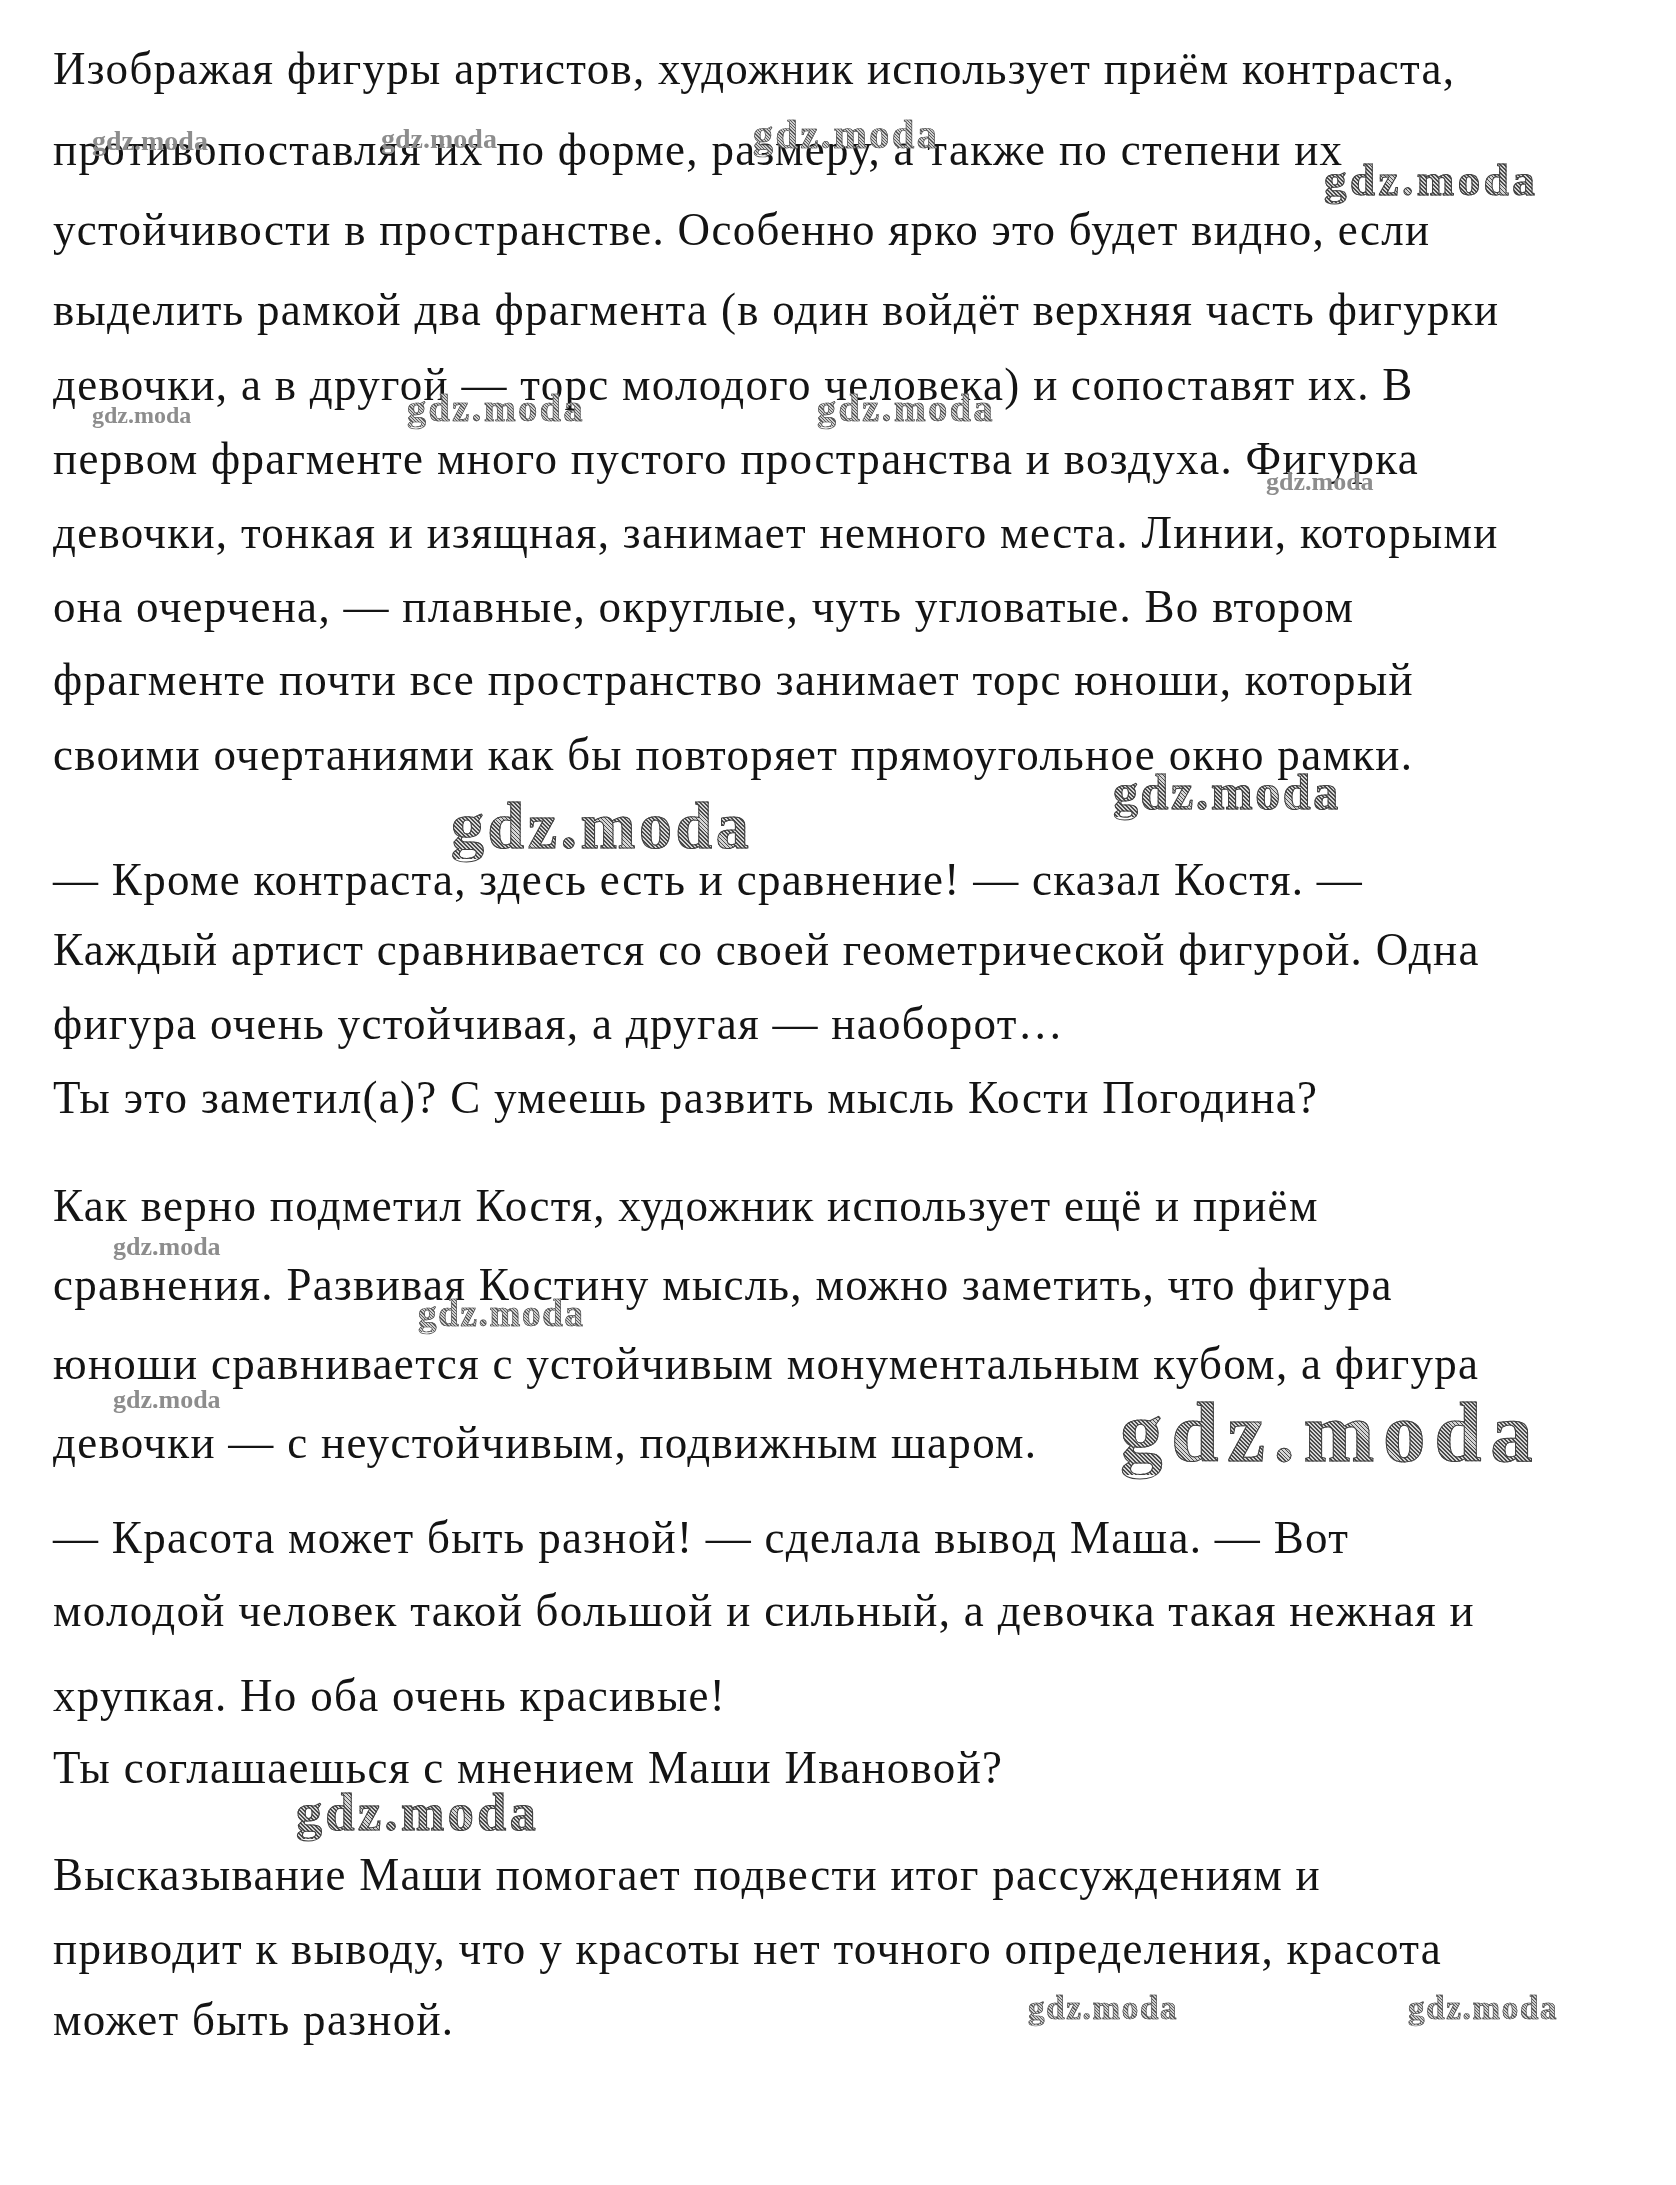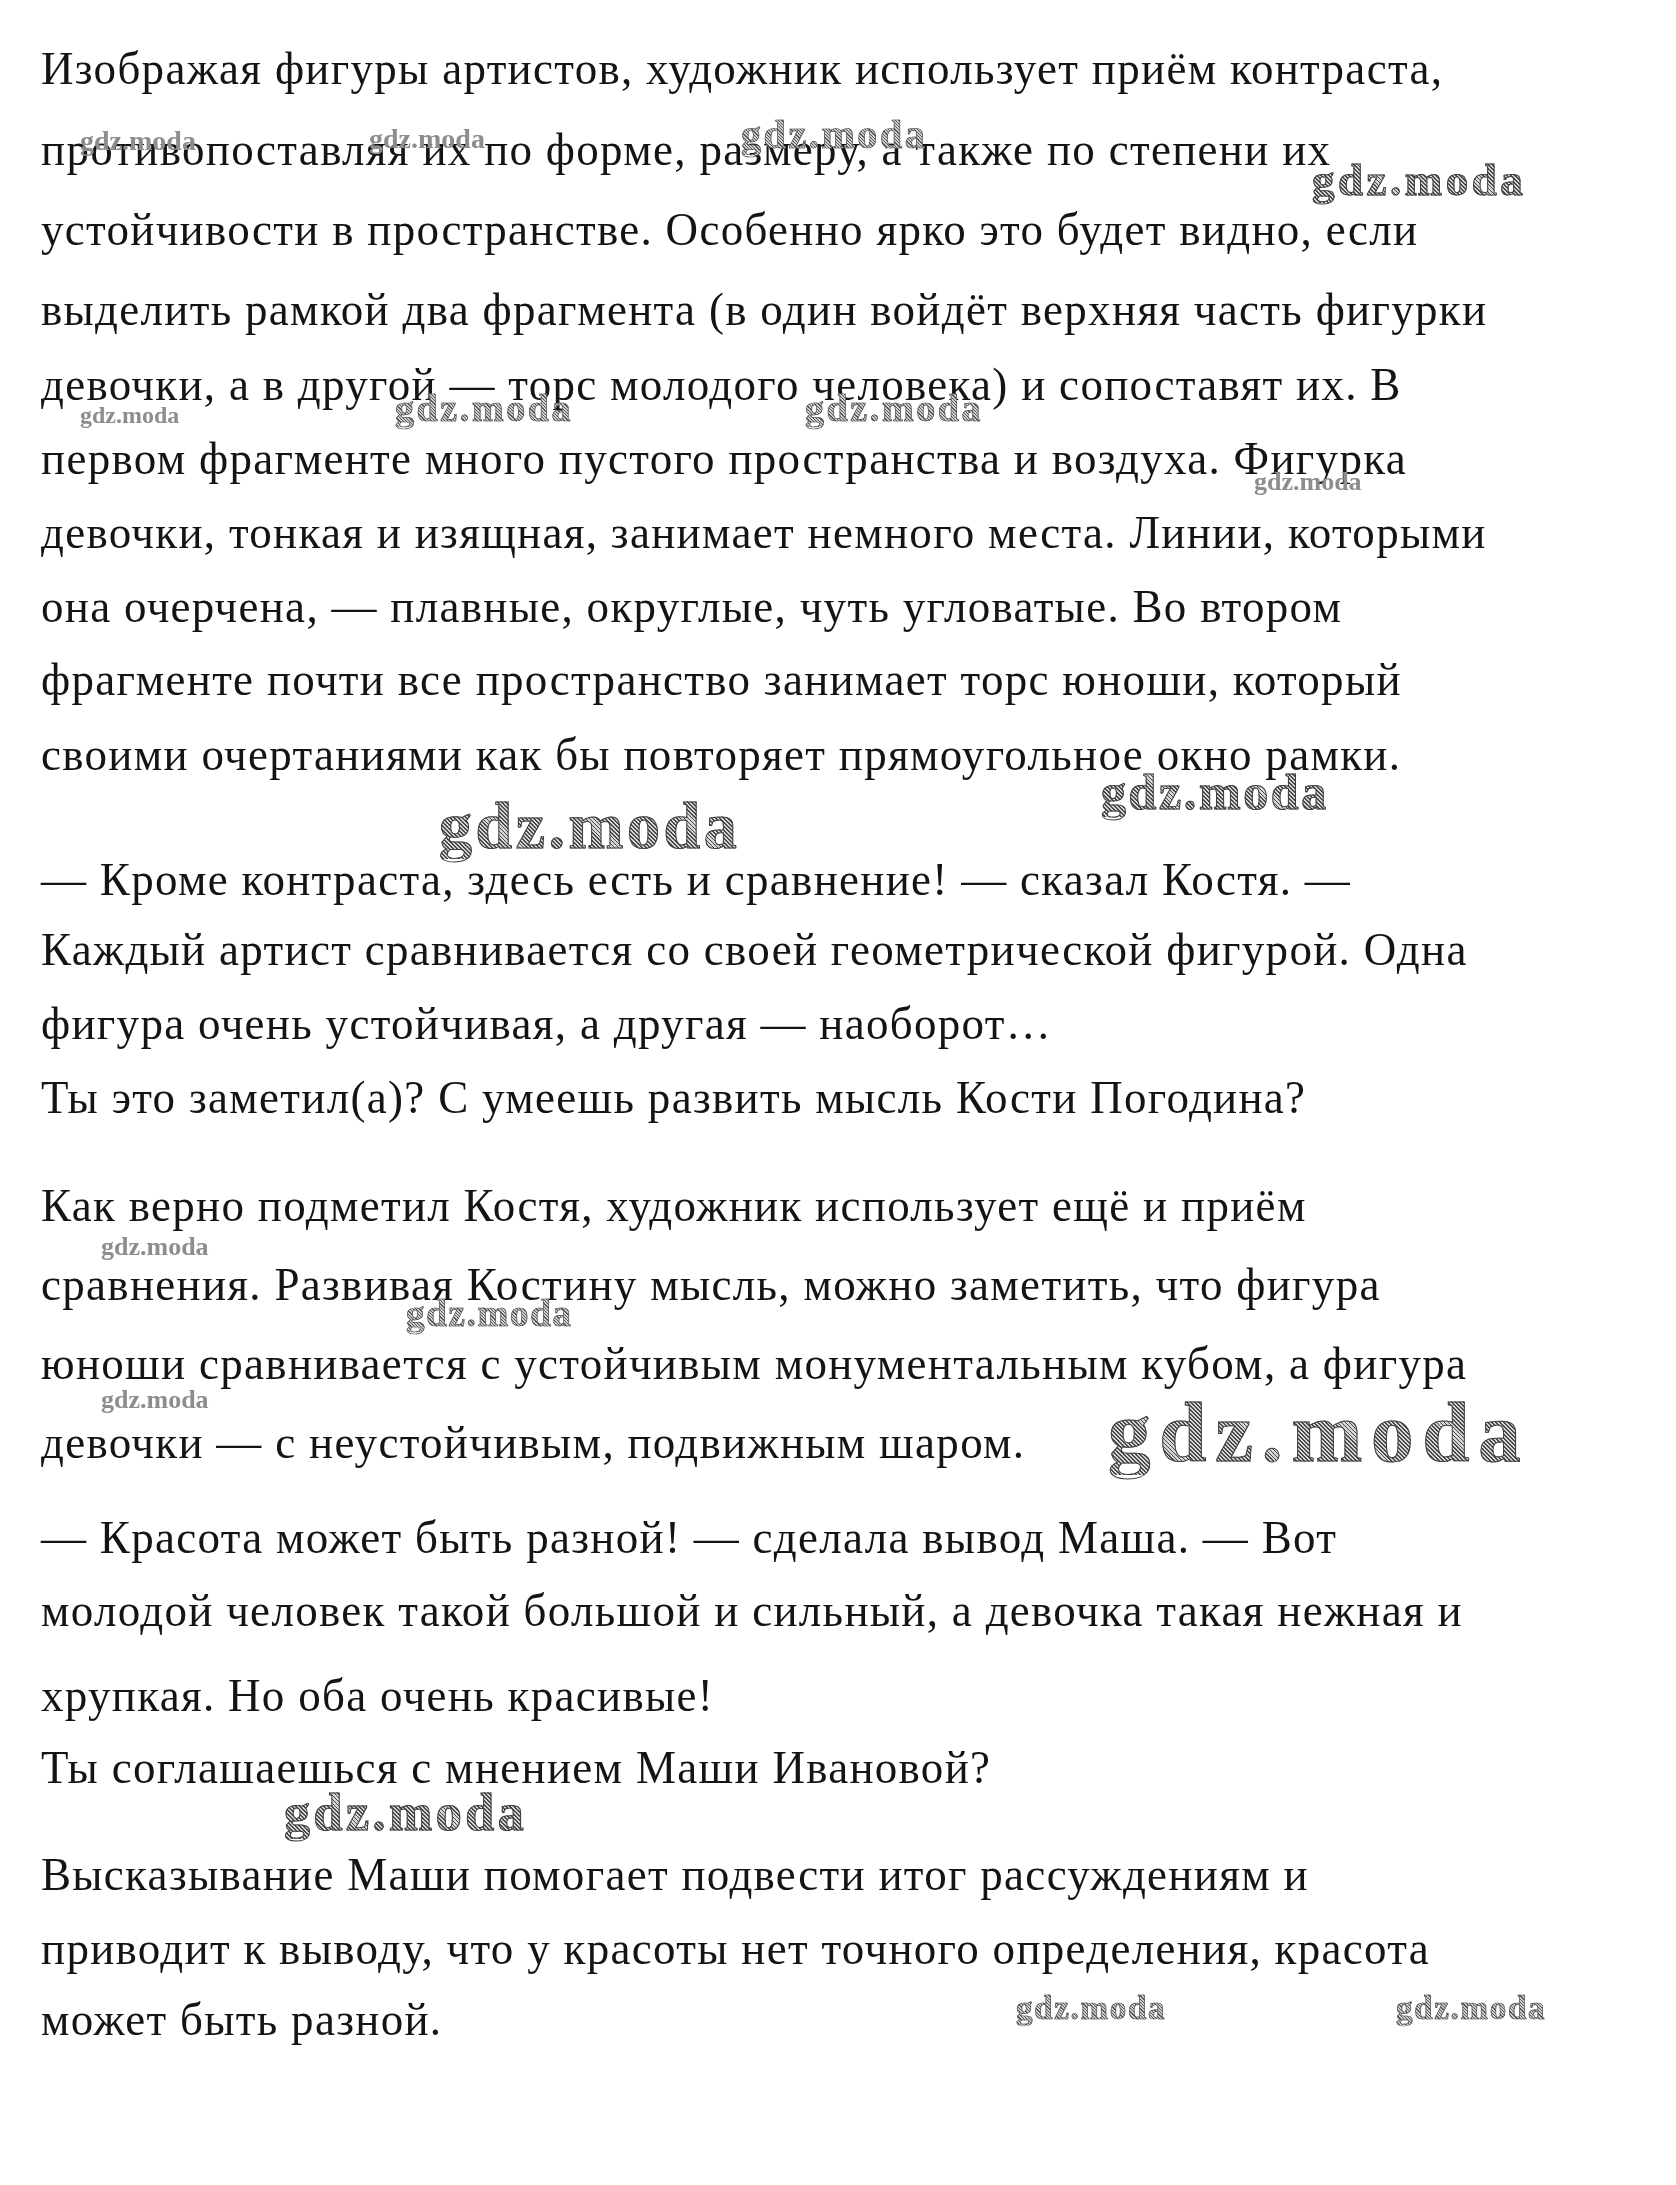--- a/index.html
+++ b/index.html
@@ -8,21 +8,21 @@
   }
   body {
     width: 1676px;
     height: 2186px;
     background: #ffffff;
     position: relative;
     overflow: hidden;
   }
   .page {
     position: absolute;
-    left: 4px; top: 0;
+    left: 16px; top: 0;
     width: 1452px;
     height: 2186px;
     background: #ffffff;
   }
   .line {
     position: absolute;
     left: 37px;
     white-space: nowrap;
     font-family: "Liberation Serif", serif;
     font-size: 45px;

